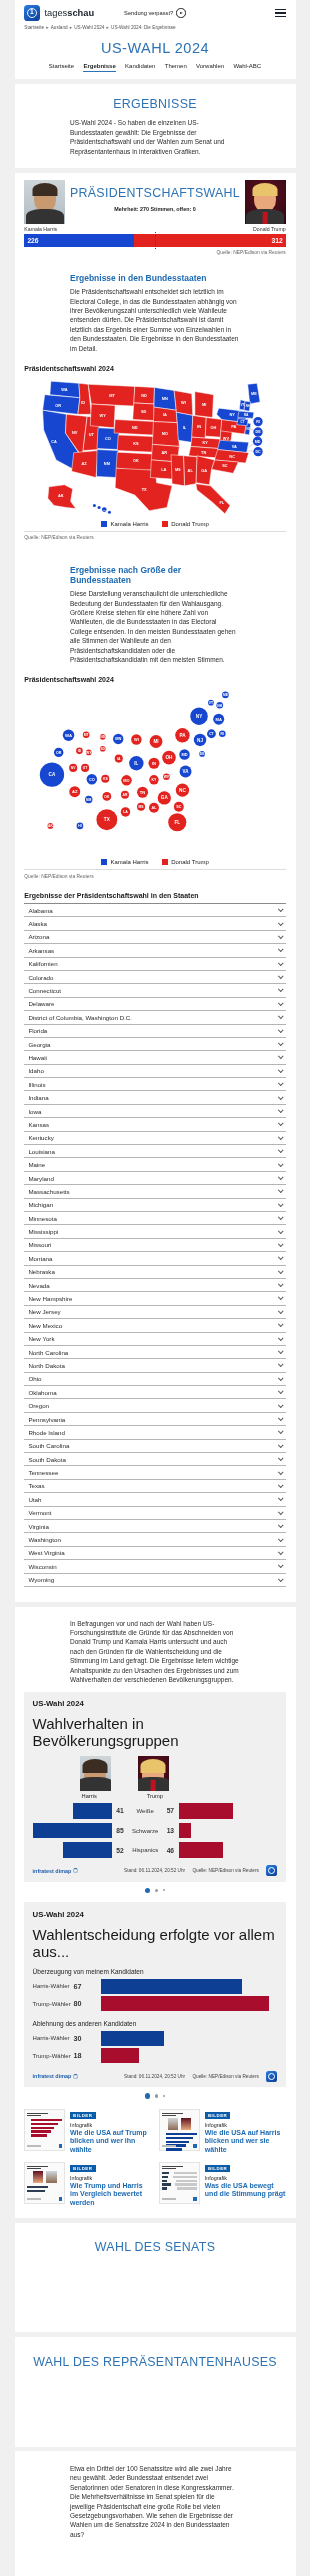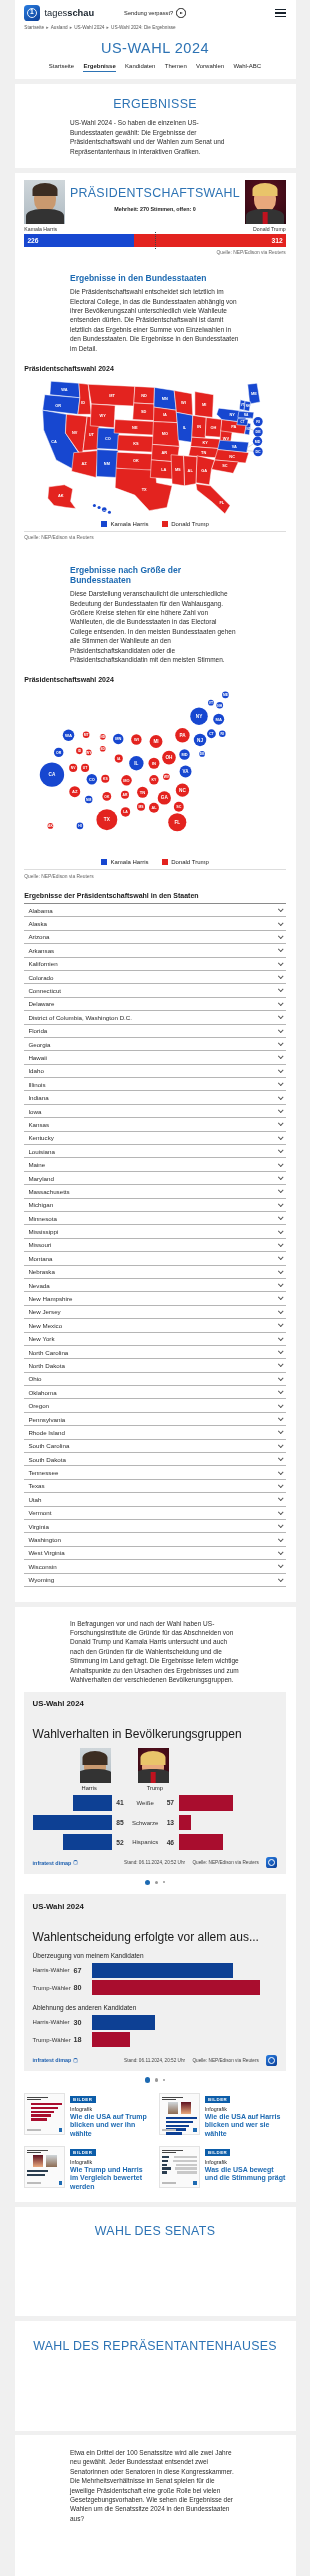--- a/index.html
+++ b/index.html
@@ -67,21 +67,21 @@
   .acc-head { font-size:7px; font-weight:bold; color:#1a1a1a; padding:0 9.8px; margin-top:13.4px;}
   .acc { margin:4.1px 9.8px 0; border-top:0.8px solid #8a8a8a; }
   .acc-row { display:flex; justify-content:space-between; align-items:center; height:13.4px;
      border-bottom:0.5px solid #b5b5b5; font-size:6.2px; color:#2b2b2b; padding:0 4.1px; cursor:pointer;}
   .chev { width:4.1px; height:4.1px; border-right:0.8px solid #555; border-bottom:0.8px solid #555;
      transform:rotate(45deg) translateY(-1px); }
 
   
   .inset { background:#f0f0f0; margin:7.2px 9.8px 0; padding:7.2px 8.3px 5.2px; }
   .inset .t1 { font-size:7.8px; font-weight:bold; color:#1a1a1a;}
-  .inset .t2 { font-size:12px; color:#1a1a1a; margin-top:19px; font-weight:400;}
+  .inset .t2 { font-size:15px; color:#1a1a1a; margin-top:7px; font-weight:400;}
   .mini-photos { display:flex; gap:27px; margin:7.2px 0 0 47px; }
   .mini-photos .portrait{ width:31px; height:35px; }
   .mini-names { display:flex; gap:50px; margin:2.1px 0 4.1px 49px; font-size:5.7px; color:#222;}
   .bf-row { display:flex; align-items:center; height:15.5px; margin-bottom:4.1px; font-size:6.2px;}
   .bf-left { width:79px; display:flex; justify-content:flex-end;}
   .bf-left .bar{ background:var(--navy); height:15.5px;}
   .bf-val-l { width:17.6px; text-align:left; padding-left:4.7px; font-weight:bold; font-size:6.7px;}
   .bf-cat { width:32px; text-align:center; color:#333; font-size:6px;}
   .bf-val-r { width:17.6px; text-align:right; padding-right:4.7px; font-weight:bold; font-size:6.7px;}
   .bf-right{ flex:1;} .bf-right .bar{ background:var(--crimson); height:15.5px;}
@@ -93,21 +93,21 @@
   .mini-ts { width:11.4px; height:11.4px; border-radius:2.6px; background:linear-gradient(145deg,#2a7de0,#0b3e96); position:relative;}
   .mini-ts::before{content:""; position:absolute; inset:2.1px; border:0.8px solid #fff; border-radius:50%;}
   .dots { display:flex; justify-content:center; align-items:center; gap:4.7px; padding:6.2px 0 2.1px;}
   .dots i { border-radius:50%; background:#999; display:block; cursor:pointer;}
   .dots i.d1{ width:5.2px; height:5.2px; background:#1d6ab2;}
   .dots i.d2{ width:3.6px; height:3.6px;} .dots i.d3{ width:2.1px; height:2.1px;}
 
   .grp-label { font-size:6.5px; color:#222; margin:8.3px 0 4.1px; }
   .hrow { display:flex; align-items:center; height:15px; margin-bottom:2.6px; font-size:6.2px;}
   .hrow .lbl{ width:41px; color:#333; font-size:6px;}
-  .hrow .val{ width:18px; font-weight:bold; font-size:7.2px;}
+  .hrow .val{ width:27px; font-weight:bold; font-size:7.2px;}
   .hrow .bar{ height:15px; }
 
   
   .teasers { display:grid; grid-template-columns:1fr 1fr; gap:7.2px 8.3px; padding:8.3px 9.8px 10.3px; }
   .teaser { display:flex; gap:4.7px; cursor:pointer;}
   .thumb { width:41px; height:42px; background:#fafafa; border:0.5px solid #e3e3e3; flex:0 0 auto; position:relative; padding:2.6px 2.1px;}
   .thumb .tl{ height:1.3px; background:#444; margin-bottom:1px; width:60%;}
   .thumb .bars{ margin-top:2.6px; display:flex; flex-direction:column; gap:1.3px;}
   .thumb .bars i{ display:block; height:2.6px;}
   .thumb .foot{ position:absolute; bottom:2.1px; left:2.1px; right:2.1px; display:flex; justify-content:space-between; align-items:center;}

